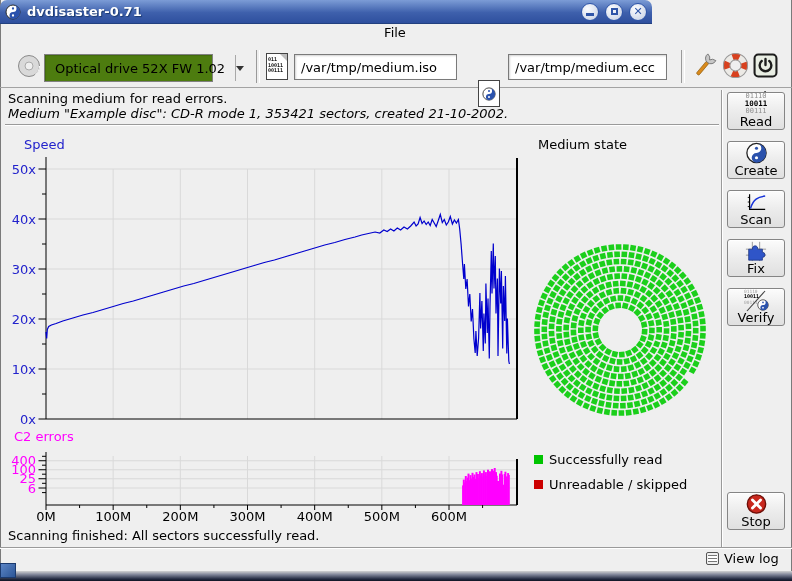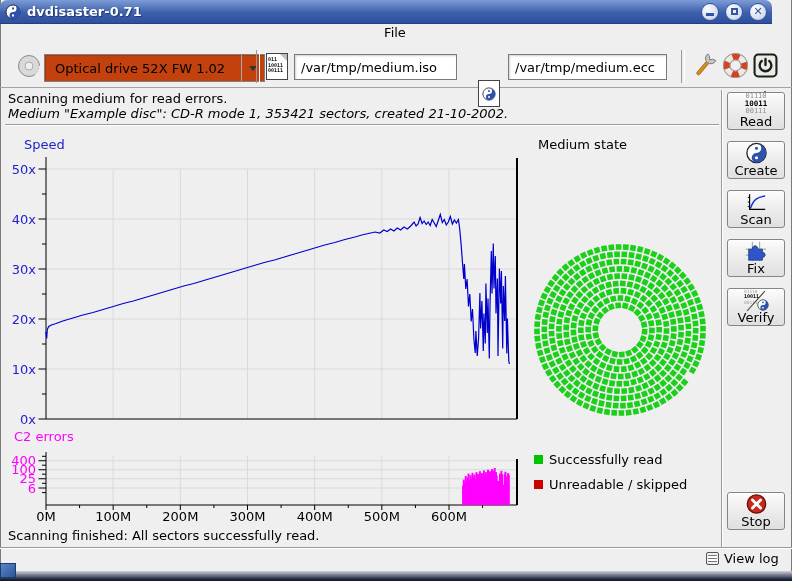--- a/index.html
+++ b/index.html
@@ -1,40 +1,40 @@
 <!DOCTYPE html>
 <html><head>
 <meta charset="utf-8">
 <style>
   html,body{margin:0;padding:0;background:#666;}
   .window{position:relative;width:792px;height:581px;background:#EFEFEF;
     font-family:"DejaVu Sans","Liberation Sans",sans-serif;font-size:13px;color:#000;
     overflow:hidden;box-shadow:inset 1px 0 0 #7a7a7a,inset -1px 0 0 #7a7a7a;}
   
-  .titlebar{position:absolute;left:0;top:0;width:772px;height:24px;box-sizing:border-box;
+  .titlebar{position:absolute;left:0;top:0;width:652px;height:24px;box-sizing:border-box;
     display:flex;align-items:center;gap:6px;padding:0 5px;
     background:linear-gradient(#7C9CD6,#3E60AC 55%,#2E4F9E);
     border-radius:7px 7px 0 0;border-bottom:1px solid #22407F;}
   .titlebar .title{flex:1;color:#fff;font-weight:bold;font-size:13px;text-shadow:1px 1px 1px #1B3A6F;}
   .wb{width:18px;height:18px;border-radius:50%;box-sizing:border-box;
     background:radial-gradient(circle at 35% 30%,#FBFCFE,#C3CEE3);
     border:1px solid #2F55A8;color:#2F55A8;text-align:center;
     font:bold 11px/15px "DejaVu Sans",sans-serif;cursor:default;display:flex;align-items:center;justify-content:center;}
   .wb .sq{width:7px;height:7px;border:2px solid #2F55A8;box-sizing:border-box;display:block;}
   .wb .mn{width:8px;height:2.5px;background:#2F55A8;display:block;margin-top:6px;}
   
   .menubar{position:absolute;left:0;top:24px;width:792px;height:22px;box-sizing:border-box;
     display:flex;align-items:center;padding:0 14px 0 12px;gap:15px;flex-direction:column;}
   .menubar .mi{padding:1px 3px;}
   .menubar .help{margin-left:auto;}
   
   .toolbar{position:absolute;left:0;top:46px;width:792px;height:42px;border-bottom:1px solid #A3A3A3;box-sizing:border-box;}
   .toolbar>*{position:absolute;}
   .tsep{top:4px;height:33px;width:2px;border-left:1px solid #9a9a9a;border-right:1px solid #fff;}
-  .combo{left:44px;top:8px;width:221px;height:28px;box-sizing:border-box;background:#c2410c;
+  .combo{left:44px;top:8px;width:169px;height:28px;box-sizing:border-box;background:#4d7c0f;
     border:1px solid #808080;box-shadow:inset 1px 1px 1px rgba(0,0,0,.15);
     display:flex;align-items:center;cursor:default;}
   .combo .ctext{flex:1;padding:0 10px;white-space:nowrap;}
   .combo .carrow{width:22px;align-self:stretch;border-left:1px solid #A8A8A8;
     display:flex;align-items:center;justify-content:center;}
   .tri{width:0;height:0;border-left:4px solid transparent;border-right:4px solid transparent;border-top:5px solid #333;}
   .entry{top:8px;height:26px;box-sizing:border-box;background:#fff;border:1px solid #7A7A7A;
     box-shadow:inset 1px 1px 2px rgba(0,0,0,.18);padding:4px 6px;font:13px "DejaVu Sans",sans-serif;color:#000;}
   .file-icon{width:22px;height:27px;background:#fff;border:1px solid #444;box-sizing:border-box;
     position:relative;overflow:hidden;display:flex;flex-direction:column;justify-content:flex-start;padding-top:3px;}

